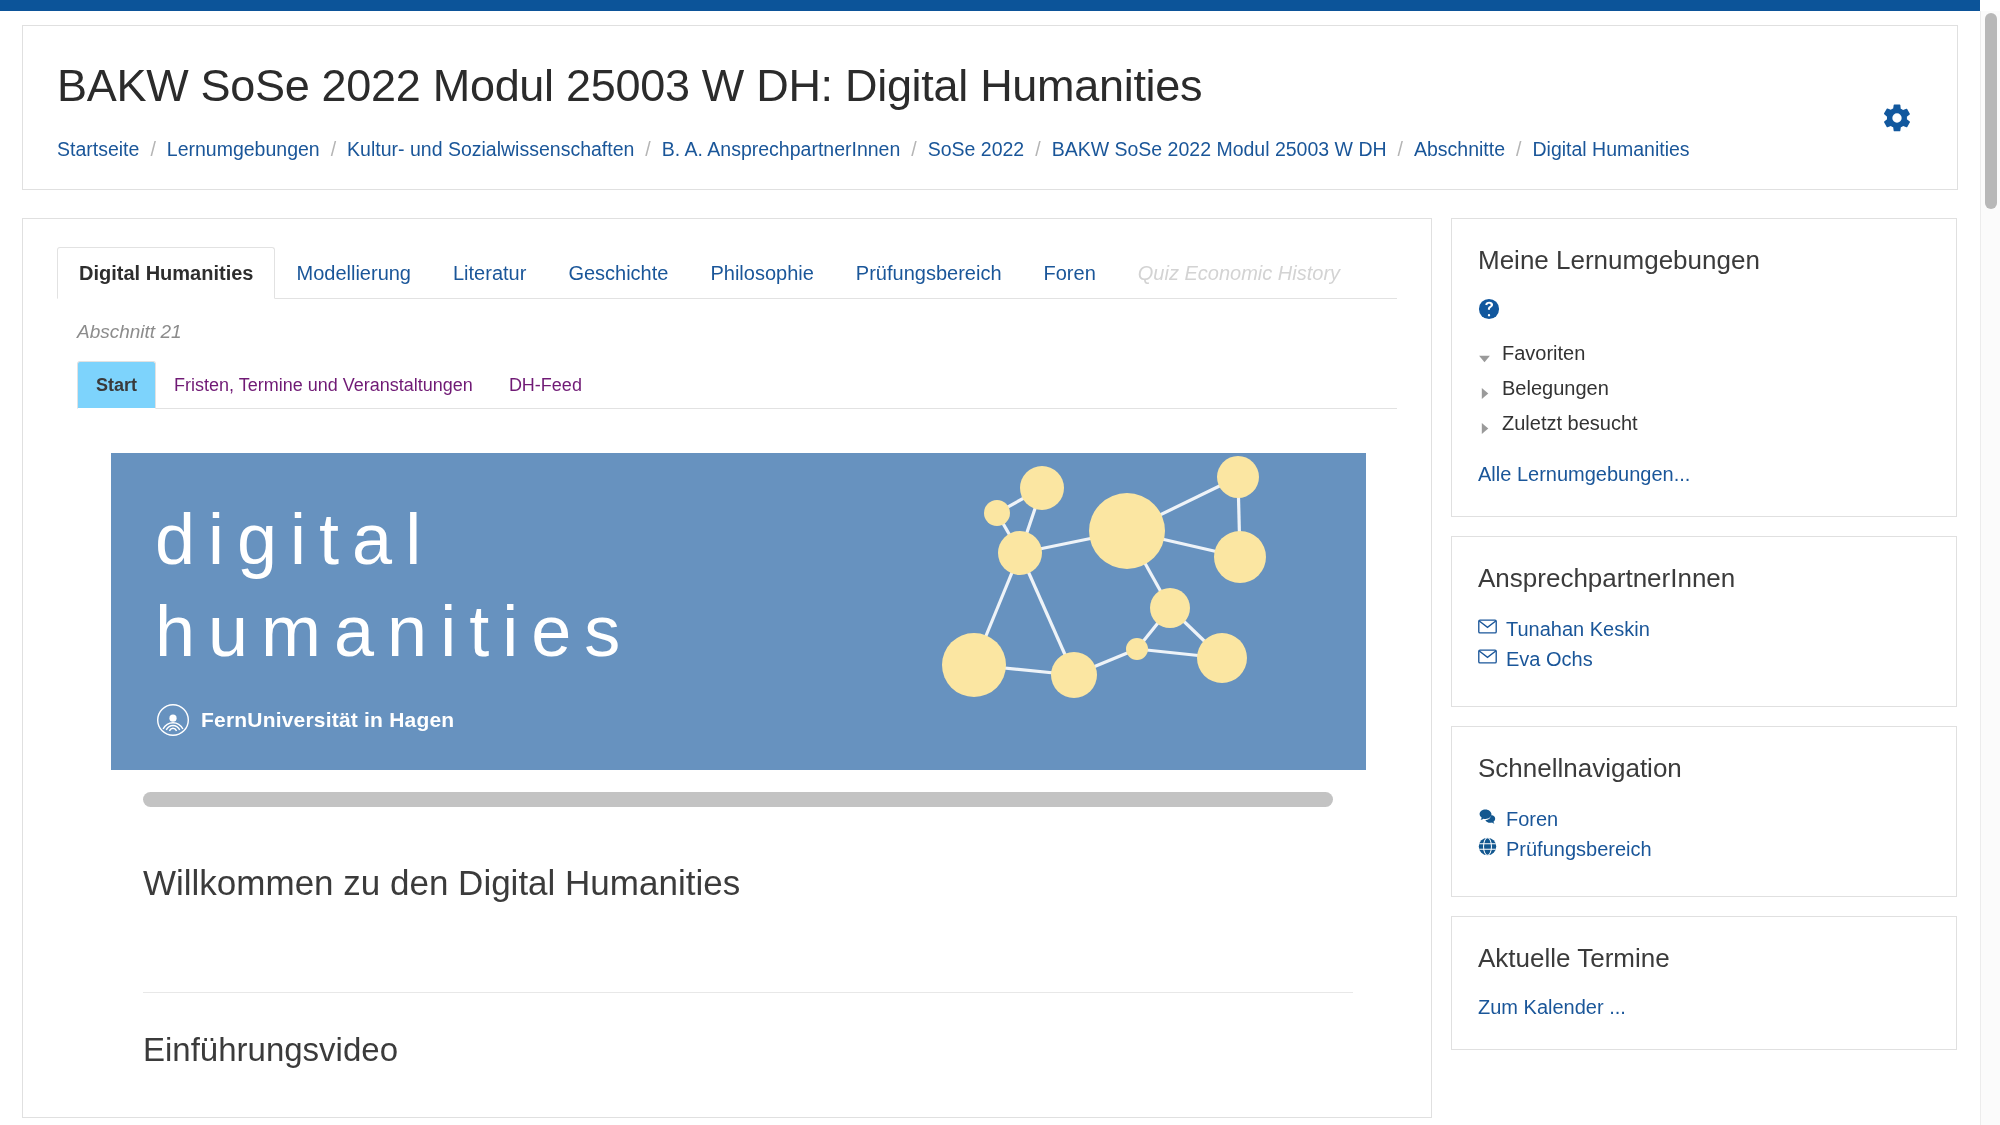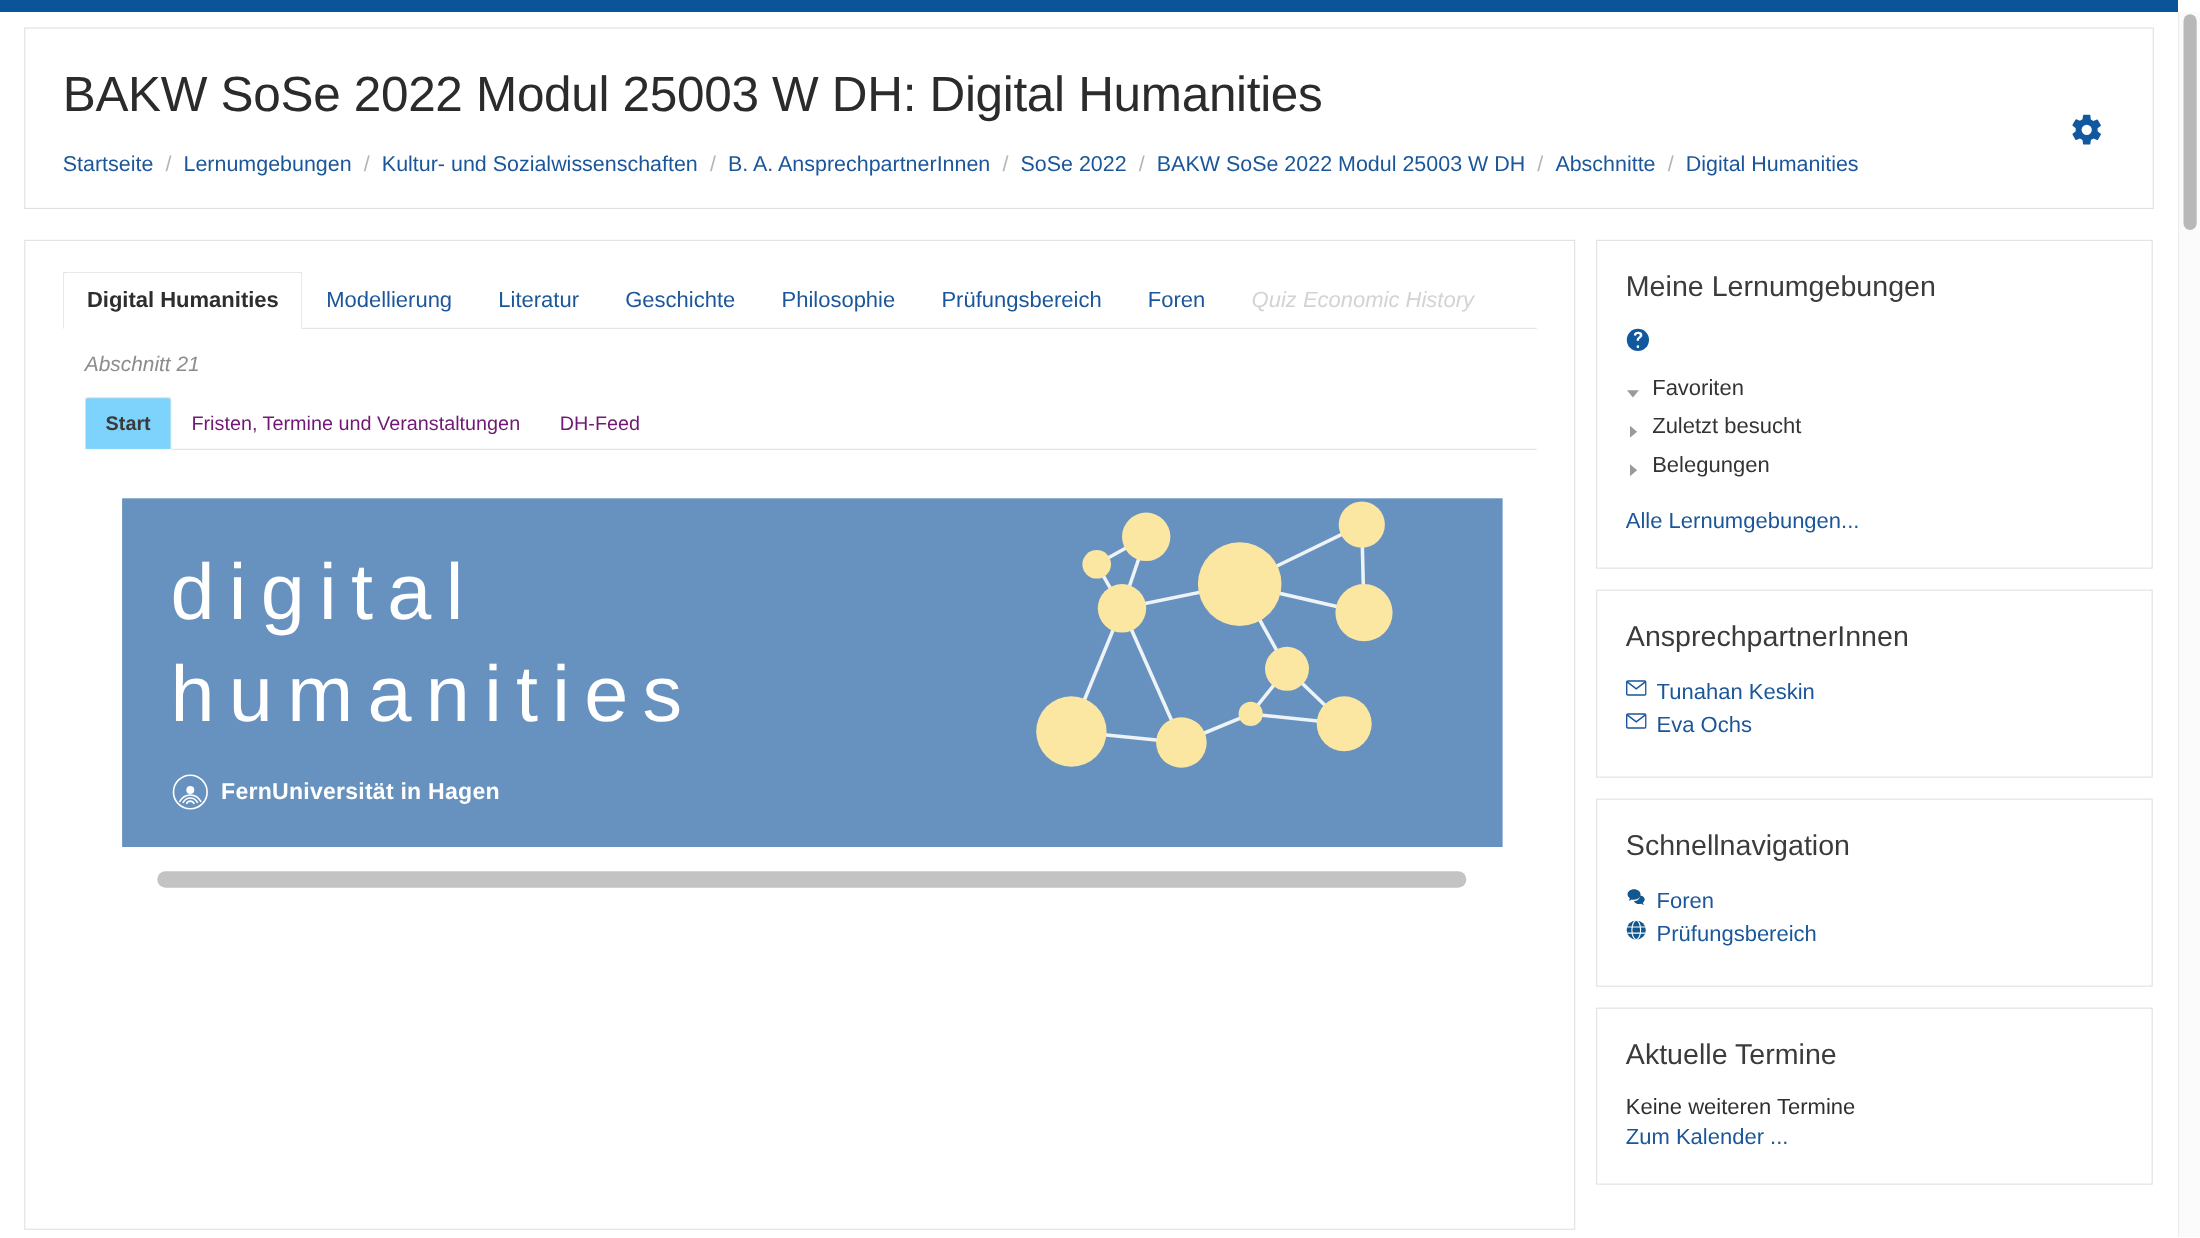--- a/index.html
+++ b/index.html
@@ -440,20 +440,25 @@
                   </g>
                 </svg>
               </div>
             </div>
           </div>
 
           <div class="hscroll-track">
             <div class="hscroll-thumb"></div>
           </div>
 
+          <div class="content-body">
+            <h1 class="content-h1">Willkommen zu den Digital Humanities</h1>
+            <div class="content-divider"></div>
+            <h2 class="content-h2">Einführungsvideo</h2>
+          </div>
 
         </div>
       </div>
 
       <div class="sidebar">
 
         <div class="panel">
           <div class="panel-title">Meine Lernumgebungen</div>
 
           <span class="help-icon">
@@ -471,30 +476,30 @@
             </span>
             <span>Favoriten</span>
           </div>
 
           <div class="tree-row">
             <span class="tri">
               <svg viewBox="0 0 12 12" fill="currentColor" aria-hidden="true">
                   <path d="M3.5 1v10l6-5z"></path>
                 </svg>
             </span>
-            <span>Zuletzt besucht</span>
+            <span>Belegungen</span>
           </div>
 
           <div class="tree-row">
             <span class="tri">
               <svg viewBox="0 0 12 12" fill="currentColor" aria-hidden="true">
                   <path d="M3.5 1v10l6-5z"></path>
                 </svg>
             </span>
-            <span>Belegungen</span>
+            <span>Zuletzt besucht</span>
           </div>
 
           <a class="panel-link">Alle Lernumgebungen...</a>
         </div>
 
         <div class="panel">
           <div class="panel-title">AnsprechpartnerInnen</div>
 
           <a class="icon-link">
             <span>
@@ -539,21 +544,20 @@
                   <path d="M1.6 8.5h20.8M1.6 15.5h20.8"></path>
                 </g>
               </svg>
             </span>
             <span>Prüfungsbereich</span>
           </a>
         </div>
 
         <div class="panel">
           <div class="panel-title">Aktuelle Termine</div>
-          <div class="plain-text">Keine weiteren Termine</div>
           <a class="small-link">Zum Kalender ...</a>
         </div>
 
       </div>
     </div>
   </div>
 
   <div class="vscroll-track">
     <div class="vscroll-thumb"></div>
   </div>

